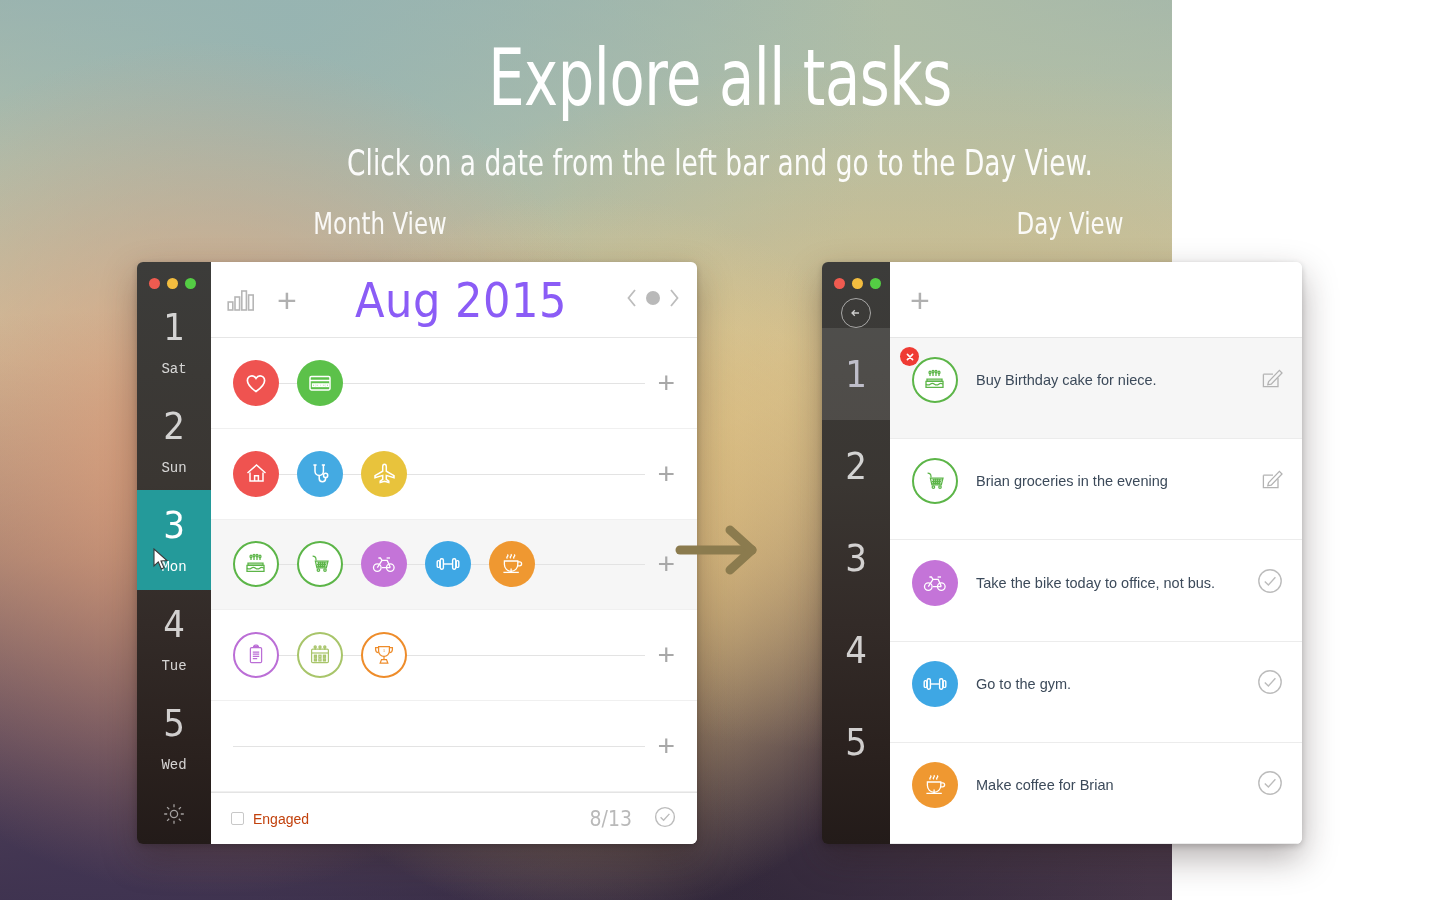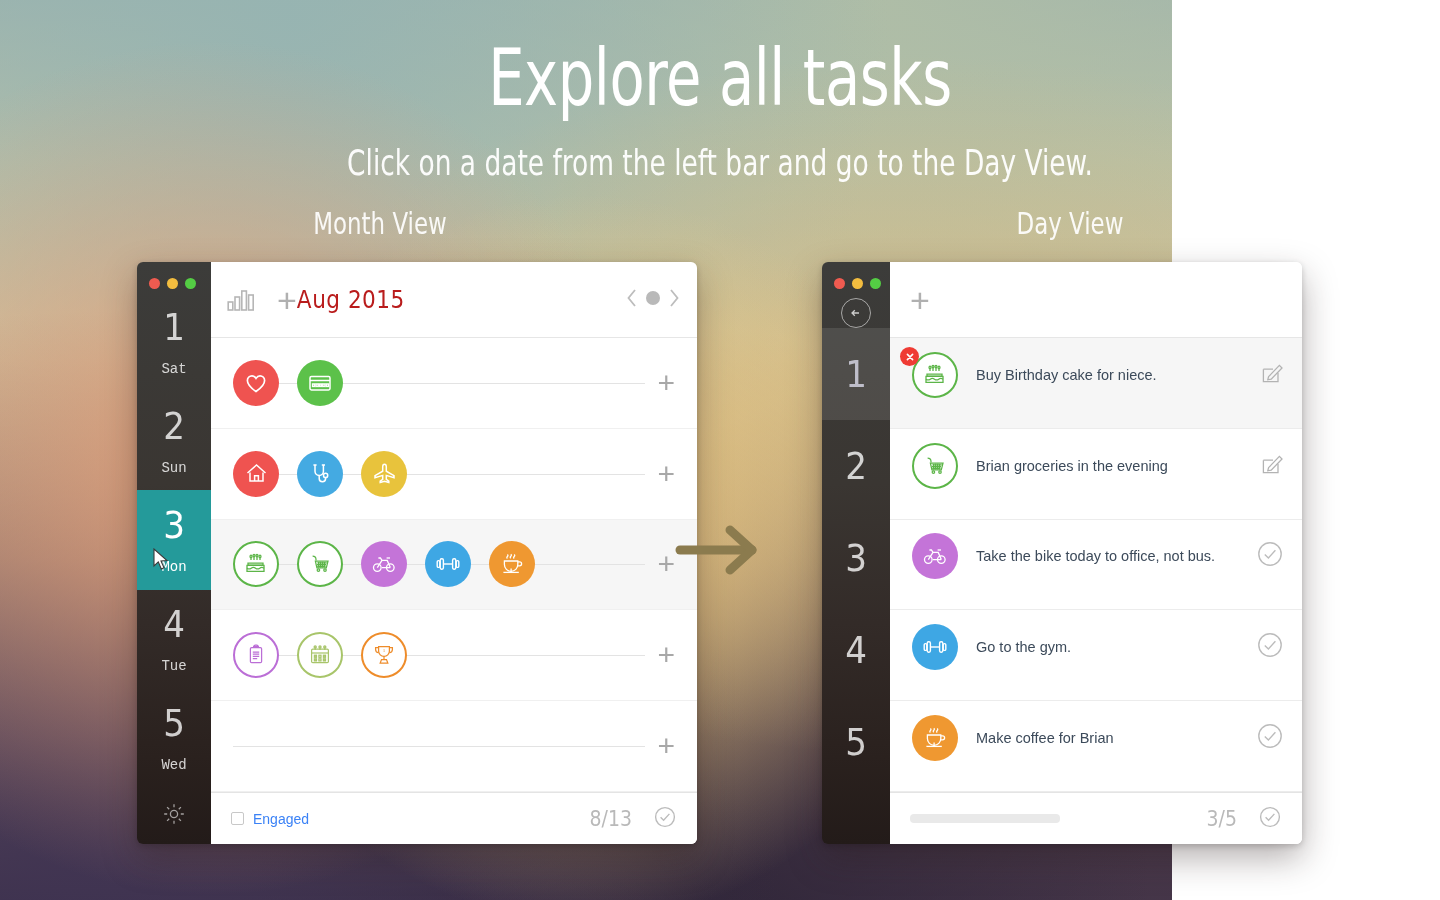--- a/index.html
+++ b/index.html
@@ -145,22 +145,22 @@
     border-bottom: 1px solid #e6e6e6;
     padding: 0 16px;
     position: relative;
   }
   .hdr-icon { color: #b6b6b6; display: flex; align-items: center; }
   .hdr-plus {
     color: #b0b0b0; font-size: 34px; font-weight: 300; line-height: 1;
     margin-left: 22px; font-family: "Liberation Sans", sans-serif;
   }
   .hdr-title {
-    flex: 1 1 auto; text-align: left;
-    font-size: 24px; font-weight: 300; color: #b91c1c;
+    flex: 1 1 auto; text-align: center;
+    font-size: 48px; font-weight: 300; color: #8b5cf6;
     font-family: "DejaVu Sans Condensed", "Liberation Sans Narrow", "Liberation Sans", sans-serif;
     letter-spacing: 0.5px;
   }
   .hdr-nav { display: flex; align-items: center; gap: 5px; color: #bdbdbd; }
 
   .rows { flex: 1 1 auto; display: flex; flex-direction: column; }
 
   .trow {
     flex: 1 1 0; min-height: 0;
     display: flex; align-items: center;
@@ -191,21 +191,21 @@
     flex: 0 0 auto; height: 52px;
     border-top: 1px solid #e4e4e4;
     display: flex; align-items: center;
     padding: 0 20px;
     background: #fff;
   }
   .chk {
     width: 13px; height: 13px; border: 1px solid #c8c8c8; border-radius: 2px;
     background: #fff; margin-right: 9px;
   }
-  .footer-label { font-size: 14px; color: #3b82f6; }
+  .footer-label { font-size: 14px; color: #c2410c; }
   .footer-right { margin-left: auto; display: flex; align-items: center; gap: 21px; }
   .footer-count {
     font-size: 21px; font-weight: 300; color: #b9b9b9;
     font-family: "DejaVu Sans Condensed", "Liberation Sans Narrow", "Liberation Sans", sans-serif;
   }
 
   
   .drow {
     flex: 1 1 0; min-height: 0;
     display: flex; align-items: center;
@@ -658,30 +658,16 @@
           <span class="dact">
             <svg width="28" height="28" viewBox="0 0 28 28" fill="none" stroke="#bcbcbc" stroke-width="1.4">
               <circle cx="14" cy="14" r="11.2"></circle>
               <path d="M8.8 14.4 L12.4 17.9 L19.4 10.3"></path>
             </svg>
           </span>
         </div>
 
       </div>
 
-      <div class="pane-footer">
-        <span class="progress-track">
-          <span class="progress-fill" id="progress-fill" style="width: 60%;"></span>
-        </span>
-        <span class="footer-right">
-          <span class="footer-count">3/5</span>
-          <span>
-            <svg width="24" height="24" viewBox="0 0 24 24" fill="none" stroke="#bcbcbc" stroke-width="1.4">
-              <circle cx="12" cy="12" r="9.4"></circle>
-              <path d="M7.6 12.3 L10.6 15.2 L16.4 8.9"></path>
-            </svg>
-          </span>
-        </span>
-      </div>
     </div>
   </div>
 
 </div>
 
 </body></html>

